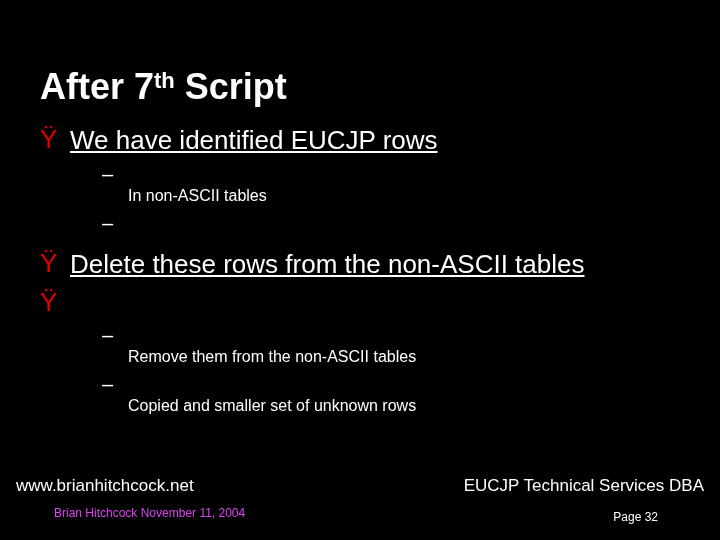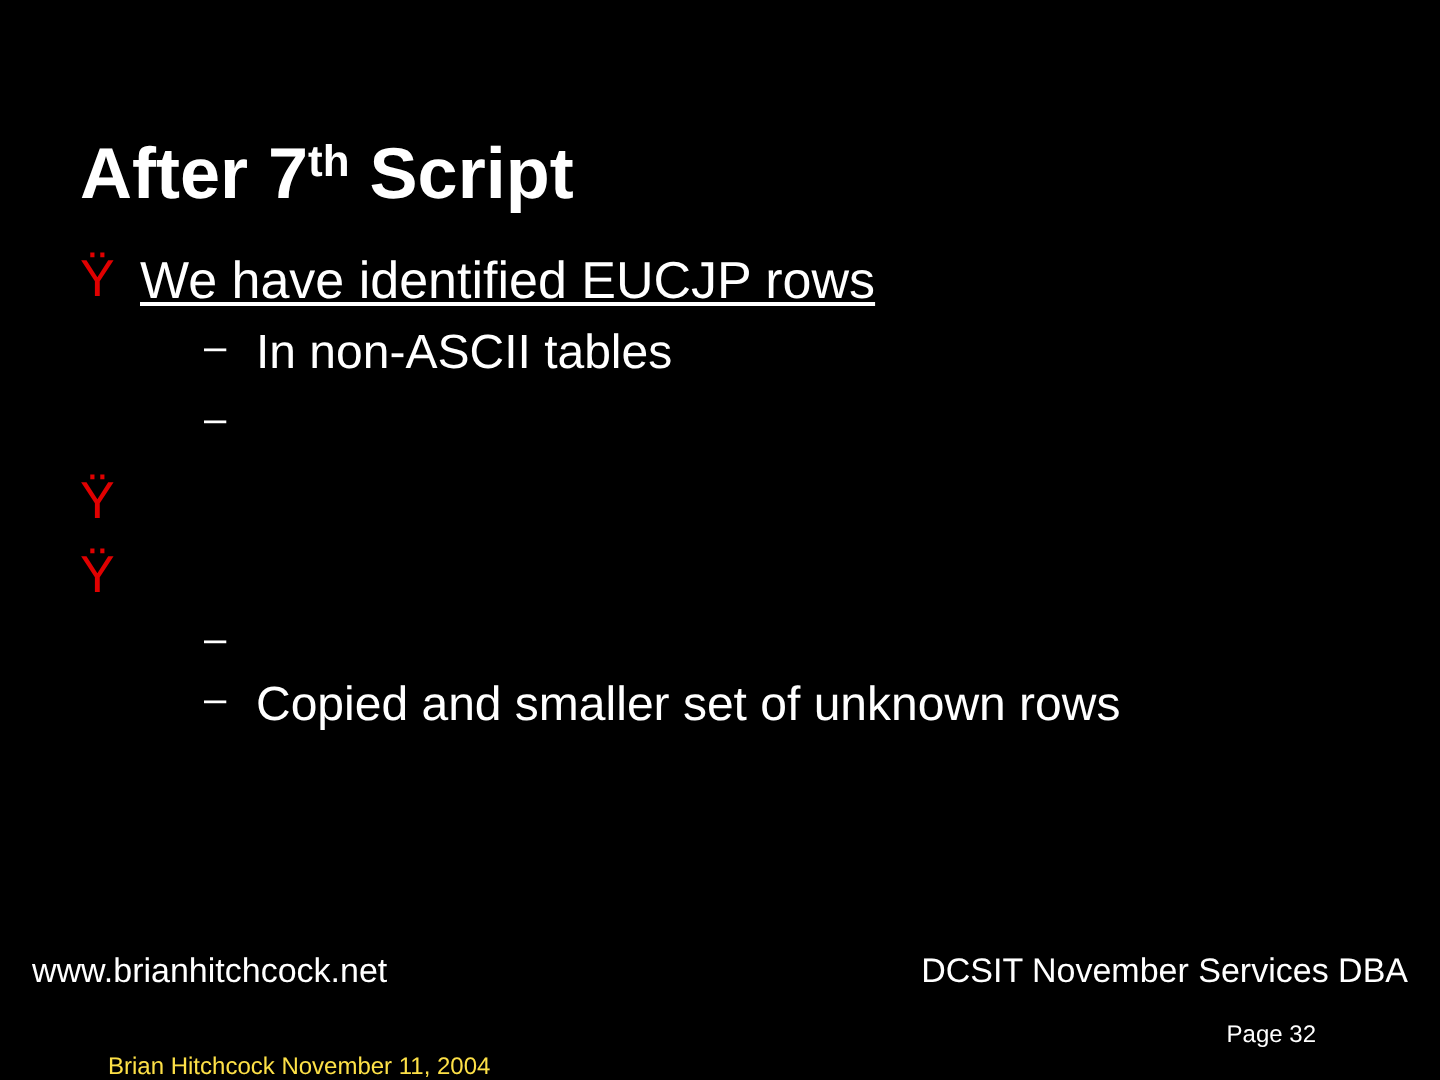--- a/index.html
+++ b/index.html
@@ -6,24 +6,24 @@
   html, body { width: 720px; height: 540px; background: #000; color: #fff; font-family: Arial, Helvetica, sans-serif; overflow: hidden; }
   .slide { position: relative; width: 720px; height: 540px; }
   .title { position: absolute; top: 28px; left: 40px; font-size: 36px; font-weight: bold; color: #fff; margin-top: 38px; }
   .title sup { font-size: 22px; vertical-align: super; position: relative; top: 2px; }
   .body { position: absolute; top: 118px; left: 40px; right: 30px; }
   .b1 { display: flex; align-items: flex-start; margin-top: 6px; }
   .b1 .bullet { color: #e00000; font-size: 26px; width: 30px; flex: 0 0 30px; text-align: left; line-height: 1.2; }
   .b1 .text { font-size: 26px; line-height: 1.25; text-decoration: underline; }
   .b2 { display: flex; align-items: flex-start; margin-left: 62px; margin-top: 4px; }
   .b2 .dash { color: #fff; font-size: 20px; width: 26px; flex: 0 0 26px; line-height: 1.3; }
-  .b2 .text { font-size: 24px; line-height: 1.35; }
+  .b2 .text { font-size: 16px; line-height: 1.35; margin-top: 24px; }
   .gap { height: 6px; }
   .footer-left-1 { position: absolute; left: 16px; bottom: 44px; font-size: 17px; color: #fff; margin-top: 12px; }
-  .footer-left-2 { position: absolute; left: 54px; bottom: 0; font-size: 12px; color: #fde047; }
+  .footer-left-2 { position: absolute; left: 54px; bottom: 20px; font-size: 12px; color: #d946ef; }
   .footer-right-1 { position: absolute; right: 16px; bottom: 44px; font-size: 17px; color: #fff; }
   .footer-right-2 { position: absolute; right: 62px; bottom: 16px; font-size: 12px; color: #fff; }
 </style>
 </head>
 <body>
 
 <div class="slide">
 
   <div class="title">
     <span>After 7</span><sup>th</sup><span> Script</span>
@@ -40,32 +40,34 @@
       <span class="text">In non-ASCII tables</span>
     </div>
     <div class="b2">
       <span class="dash">–</span>
     </div>
 
     <div class="gap"></div>
 
     <div class="b1">
       <span class="bullet">Ÿ</span>
+      <span class="text">Delete these rows from the non-ASCII tables</span>
     </div>
     <div class="b1">
       <span class="bullet">Ÿ</span>
     </div>
     <div class="b2">
       <span class="dash">–</span>
+      <span class="text">Remove them from the non-ASCII tables</span>
     </div>
     <div class="b2">
       <span class="dash">–</span>
       <span class="text">Copied and smaller set of unknown rows</span>
     </div>
 
   </div>
 
   <div class="footer-left-1">www.brianhitchcock.net</div>
   <div class="footer-left-2">Brian Hitchcock   November 11, 2004</div>
-  <div class="footer-right-1">DCSIT November Services DBA</div>
+  <div class="footer-right-1">EUCJP Technical Services DBA</div>
   <div class="footer-right-2">Page 32</div>
 
 </div>
 
 </body></html>

